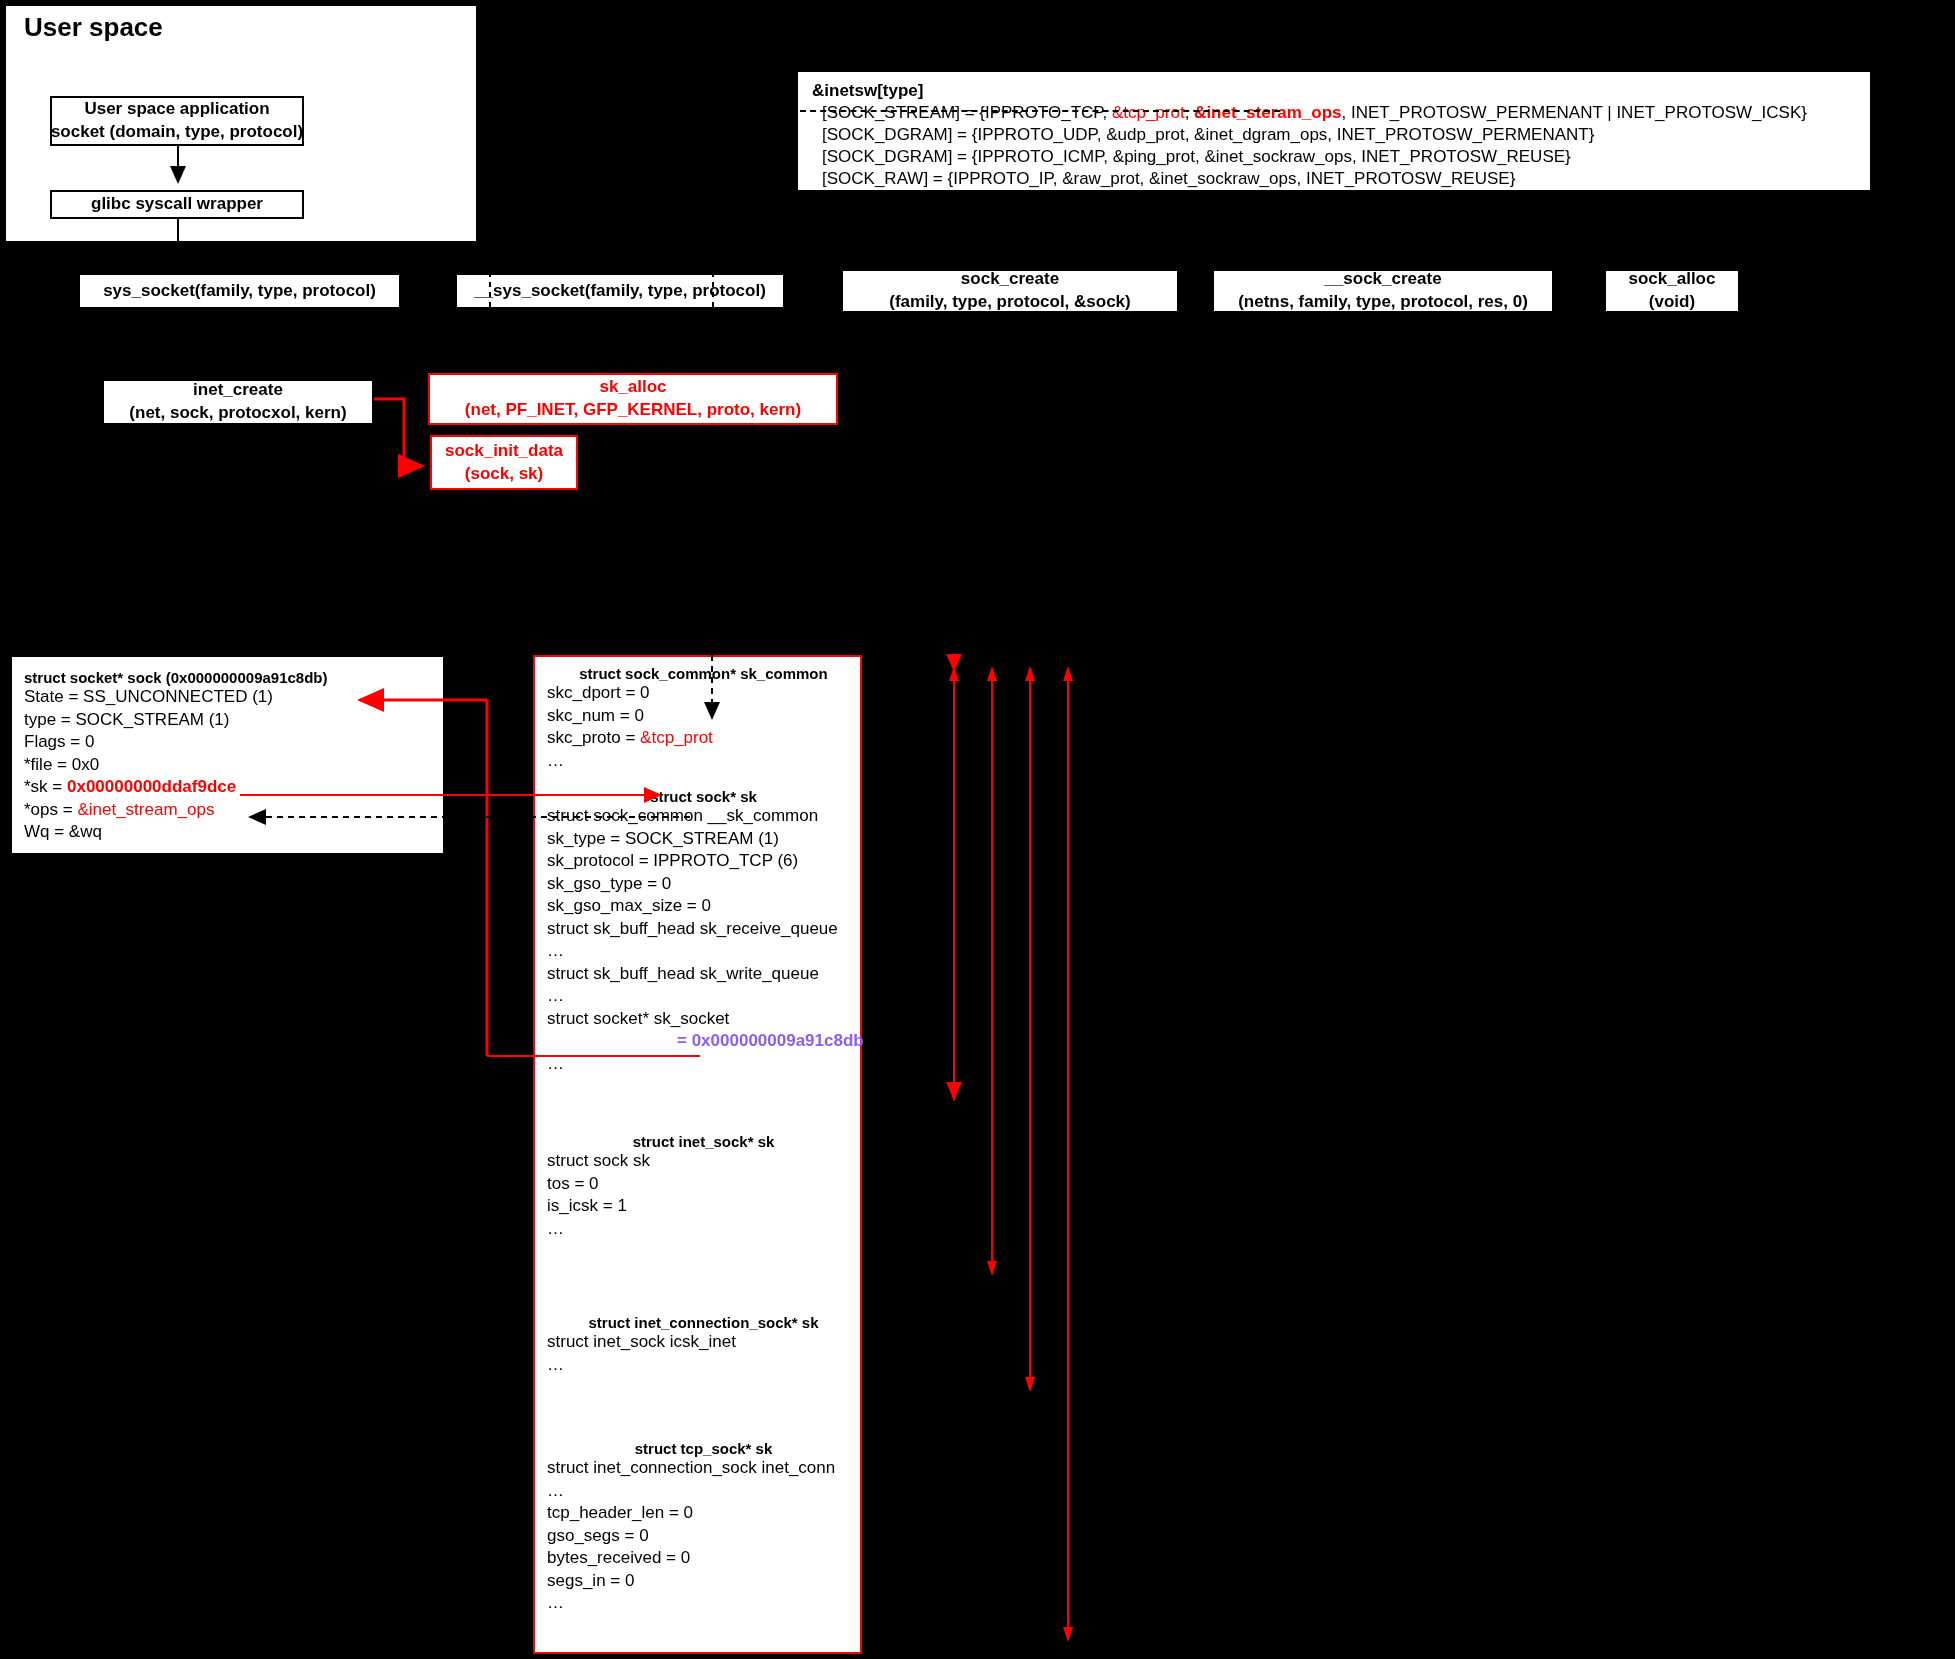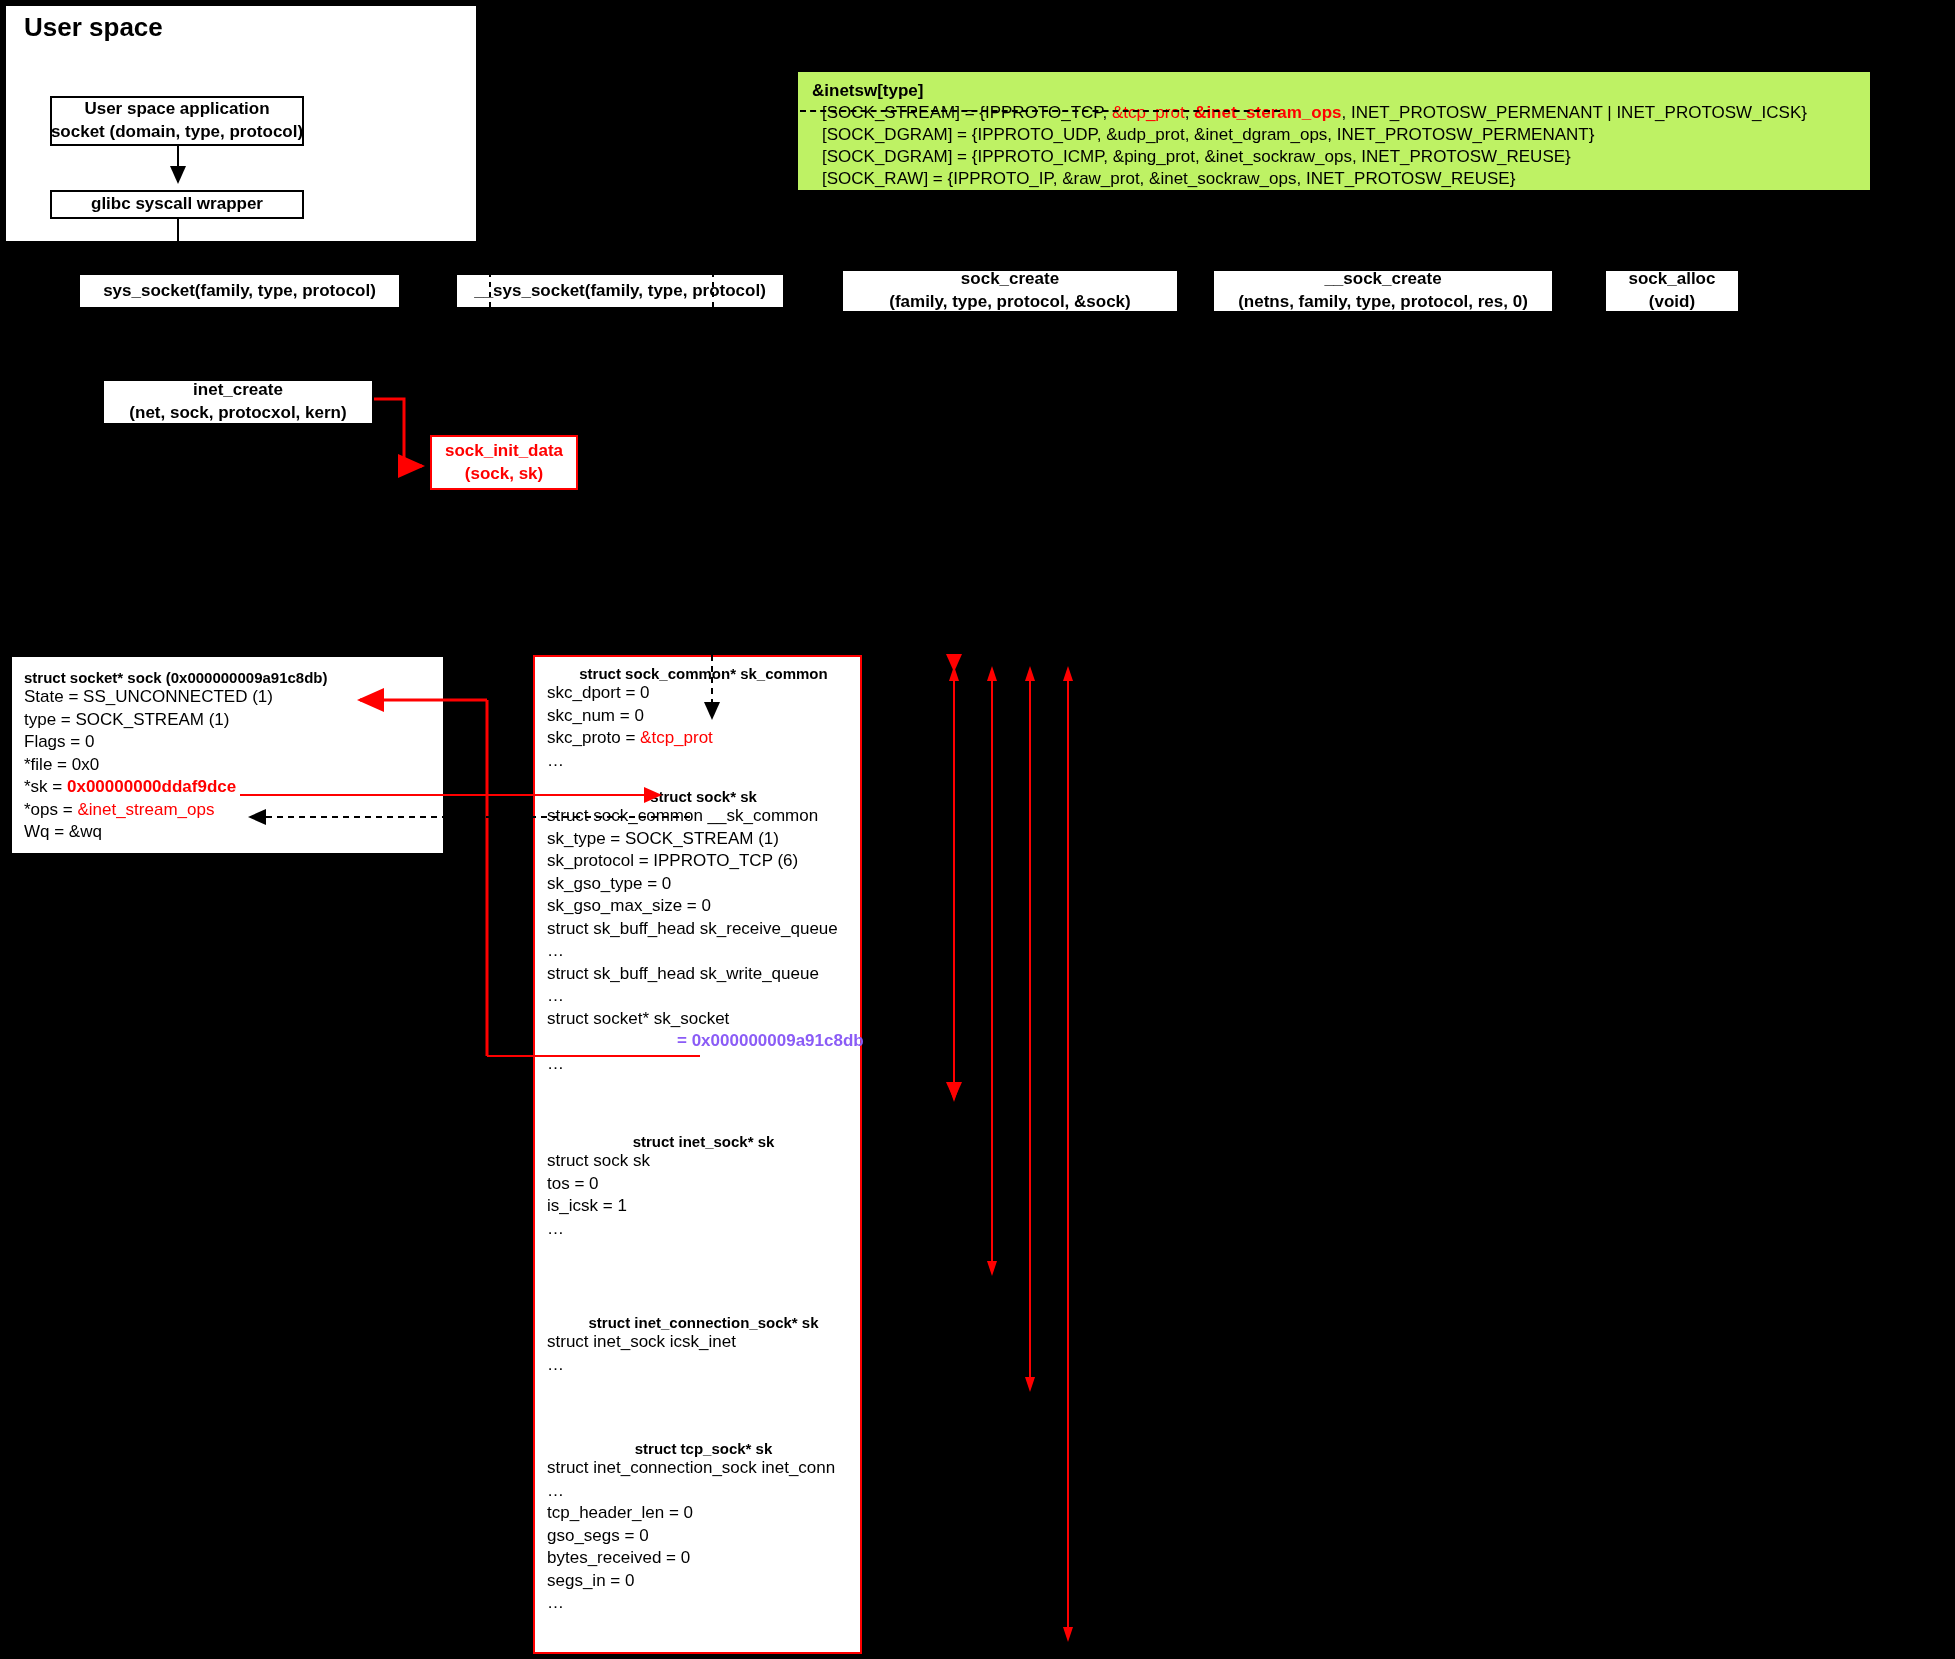--- a/index.html
+++ b/index.html
@@ -14,21 +14,21 @@
   .ctr{display:flex;flex-direction:column;align-items:center;justify-content:center;text-align:center;}
   .lbl{font-size:17px;line-height:1.35;white-space:nowrap;font-weight:bold;}
   .lbl.red{color:#ff0000;}
   .hdr{font-size:26px;font-weight:bold;}
   .struct{position:absolute;background:#fff;box-sizing:border-box;}
   .struct .title{font-weight:bold;font-size:15px;text-align:center;display:block;}
   .struct .row{font-size:17px;line-height:22.5px;white-space:nowrap;display:block;}
   .struct .row .rv{color:#ff0000;}
   .struct .row.bold-red{color:#8b5cf6;font-weight:bold;}
   .struct .row.indent{padding-left:130px;}
-  .inetsw{position:absolute;background:#bef264;box-sizing:border-box;}
+  .inetsw{position:absolute;background:#ffffff;box-sizing:border-box;}
   .inetsw .line{font-size:17px;line-height:22px;white-space:nowrap;}
   .inetsw .t0{font-weight:bold;}
   .inetsw .ind{padding-left:10px;}
   .inetsw .r{color:#ff0000;}
   .inetsw .rb{color:#ff0000;font-weight:bold;}
   .dash-h{position:absolute;border-top:2px dashed #000;}
   svg.ov{position:absolute;left:0;top:0;width:1955px;height:1659px;overflow:visible;pointer-events:none;}
 </style>
 </head>
 <body>
@@ -75,20 +75,24 @@
     <span class="lbl">(netns, family, type, protocol, res, 0)</span>
   </div>
   <div class="box ctr" style="left:1604px;top:269px;width:136px;height:44px;">
     <span class="lbl">sock_alloc</span>
     <span class="lbl">(void)</span>
   </div>
 
   <div class="box ctr" style="left:102px;top:379px;width:272px;height:46px;">
     <span class="lbl">inet_create</span>
     <span class="lbl">(net, sock, protocxol, kern)</span>
+  </div>
+  <div class="box red ctr" style="left:428px;top:373px;width:410px;height:52px;">
+    <span class="lbl red">sk_alloc</span>
+    <span class="lbl red">(net, PF_INET, GFP_KERNEL, proto, kern)</span>
   </div>
   <div class="box red ctr" style="left:430px;top:435px;width:148px;height:55px;">
     <span class="lbl red">sock_init_data</span>
     <span class="lbl red">(sock, sk)</span>
   </div>
 
   <div class="struct box" style="left:10px;top:655px;width:435px;height:200px;padding:12px 0 0 12px;">
     <span class="title" style="text-align:left;">struct socket* sock (0x000000009a91c8db)</span>
     <span class="row">State = SS_UNCONNECTED (1)</span>
     <span class="row">type = SOCK_STREAM (1)</span>

